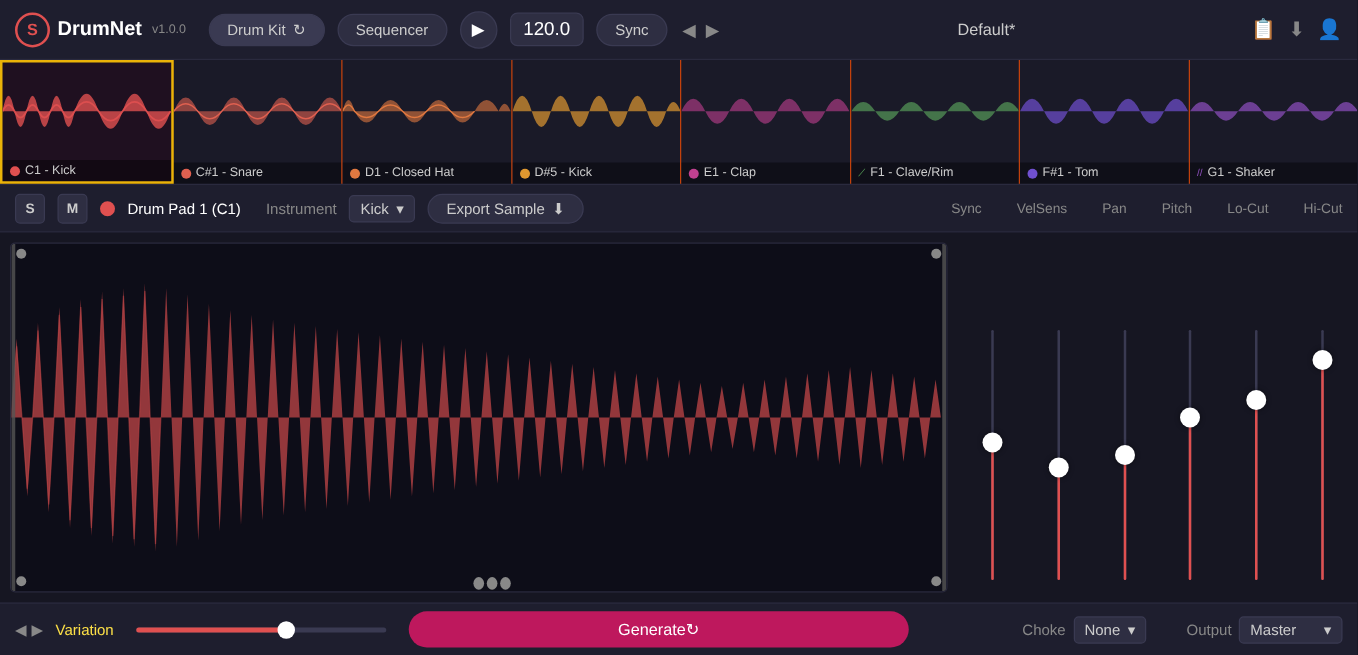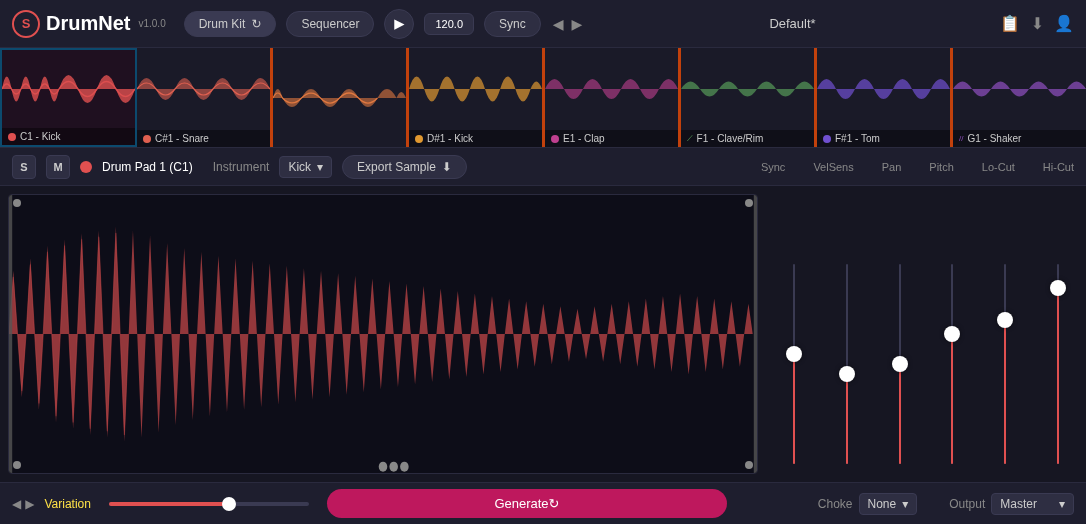--- a/index.html
+++ b/index.html
@@ -36,21 +36,21 @@
       gap: 6px;
       margin-right: 8px;
     }
     .logo-icon {
       width: 28px; height: 28px;
       border: 2px solid #e05050;
       border-radius: 50%;
       display: flex; align-items: center; justify-content: center;
       color: #e05050; font-weight: bold; font-size: 13px;
     }
-    .logo-text { font-size: 20px; font-weight: bold; color: #fff; }
+    .logo-text { font-size: 16px; font-weight: bold; color: #fff; }
     .version { font-size: 10px; color: #888; margin-left: 2px; }
     .topbar-btn {
       background: #2e2e42;
       border: 1px solid #3a3a52;
       border-radius: 20px;
       color: #ccc;
       padding: 5px 14px;
       cursor: pointer;
       font-size: 12px;
       display: flex; align-items: center; gap: 6px;
@@ -64,21 +64,21 @@
       display: flex; align-items: center; justify-content: center;
       cursor: pointer;
       color: #fff;
     }
     .bpm-display {
       background: #2e2e42;
       border: 1px solid #3a3a52;
       border-radius: 6px;
       padding: 4px 10px;
       color: #fff;
-      font-size: 11px;
+      font-size: 15px;
     }
     .sync-btn {
       background: #2e2e42;
       border: 1px solid #3a3a52;
       border-radius: 20px;
       color: #ccc;
       padding: 5px 14px;
       cursor: pointer;
       font-size: 12px;
     }
@@ -98,29 +98,29 @@
 
     
     .pads-row {
       display: flex;
       height: 100px;
       border-bottom: 1px solid #2a2a3e;
       background: #1a1a28;
     }
     .pad {
       flex: 1;
-      border-right: 3px solid #c2410c;
+      border-right: 1px solid #c2410c;
       display: flex;
       flex-direction: column;
       cursor: pointer;
       position: relative;
       overflow: hidden;
     }
     .pad:last-child { border-right: none; }
-    .pad.active { border: 2px solid #0c4a6e; background: #1f1020; }
+    .pad.active { border: 2px solid #eab308; background: #1f1020; }
     .pad-waveform {
       flex: 1;
       display: flex;
       align-items: center;
       justify-content: center;
       overflow: hidden;
     }
     .pad-label {
       font-size: 10px;
       padding: 3px 6px;
@@ -414,31 +414,35 @@
       </div>
     </div>
 
     <div class="pad">
       <div class="pad-waveform">
         <svg class="pad-wave-svg" viewBox="0 0 140 60" preserveAspectRatio="none">
           <path d="M0,30 Q5,12 10,30 Q20,48 30,30 Q40,12 50,30 Q60,48 70,30 Q80,12 90,30 Q100,48 110,30 Q120,12 130,30 Q135,18 140,30" fill="#e07840" opacity="0.6"></path>
           <path d="M0,30 Q5,20 10,30 Q20,40 30,30 Q40,20 50,30 Q60,40 70,30 Q80,20 90,30 Q100,40 110,30" fill="none" stroke="#e07840" stroke-width="1.2"></path>
         </svg>
       </div>
+      <div class="pad-label">
+        <span class="pad-label-dot" style="background:#e07840"></span>
+        <span>D1 - Closed Hat</span>
+      </div>
     </div>
 
     <div class="pad">
       <div class="pad-waveform">
         <svg class="pad-wave-svg" viewBox="0 0 140 60" preserveAspectRatio="none">
           <path d="M0,30 Q8,5 16,30 Q24,55 32,30 Q40,5 48,30 Q56,55 64,30 Q72,5 80,30 Q88,55 96,30 Q104,5 112,30 Q120,55 128,30 Q134,15 140,30" fill="#e09830" opacity="0.7"></path>
         </svg>
       </div>
       <div class="pad-label">
         <span class="pad-label-dot" style="background:#e09830"></span>
-        <span>D#1 - Kick</span>
+        <span>D#5 - Kick</span>
       </div>
     </div>
 
     <div class="pad">
       <div class="pad-waveform">
         <svg class="pad-wave-svg" viewBox="0 0 140 60" preserveAspectRatio="none">
           <path d="M0,30 Q10,10 20,30 Q30,50 40,30 Q50,10 60,30 Q70,50 80,30 Q90,10 100,30 Q110,50 120,30 Q130,10 140,30" fill="#c04090" opacity="0.6"></path>
         </svg>
       </div>
       <div class="pad-label">

